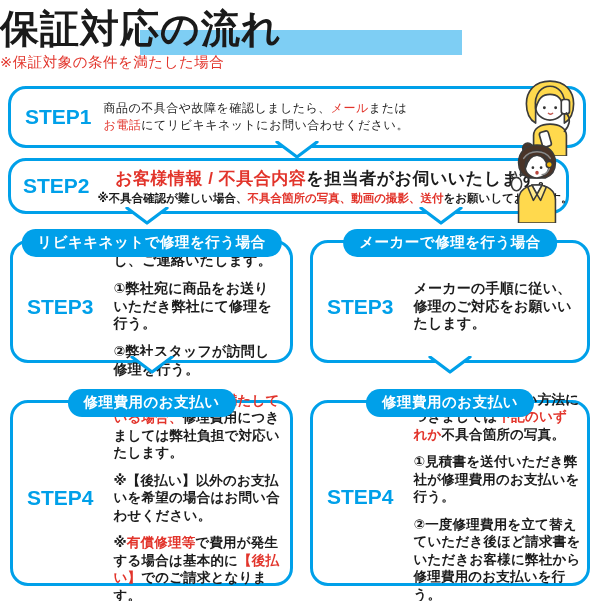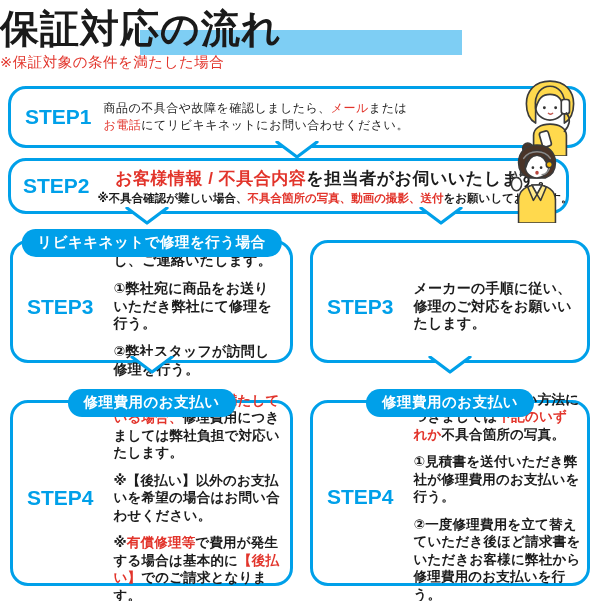--- a/index.html
+++ b/index.html
@@ -133,20 +133,21 @@
       <p><span>②弊社スタッフが訪問し修理を行う。</span></p>
     </div>
     <svg class="tail" style="left:50%" width="46" height="19" viewBox="0 0 46 19">
       <rect x="5" y="0" width="36" height="4" fill="#ffffff"></rect>
       <polygon points="3,1 23,16 43,1" fill="#ffffff"></polygon>
       <polyline points="3,1 23,16 43,1" fill="none" stroke="#00a0e9" stroke-width="3.2" stroke-linejoin="round" stroke-linecap="round"></polyline>
     </svg>
   </div>
 
   <div class="bubble col-box" id="step3R">
+    <div class="col-pill">メーカーで修理を行う場合</div>
     <span class="step-label">STEP3</span>
     <div class="texts">
       <p><span>メーカーの手順に従い、修理のご対応をお願いいたします。</span></p>
     </div>
     <svg class="tail" style="left:50%" width="46" height="19" viewBox="0 0 46 19">
       <rect x="5" y="0" width="36" height="4" fill="#ffffff"></rect>
       <polygon points="3,1 23,16 43,1" fill="#ffffff"></polygon>
       <polyline points="3,1 23,16 43,1" fill="none" stroke="#00a0e9" stroke-width="3.2" stroke-linejoin="round" stroke-linecap="round"></polyline>
     </svg>
   </div>

